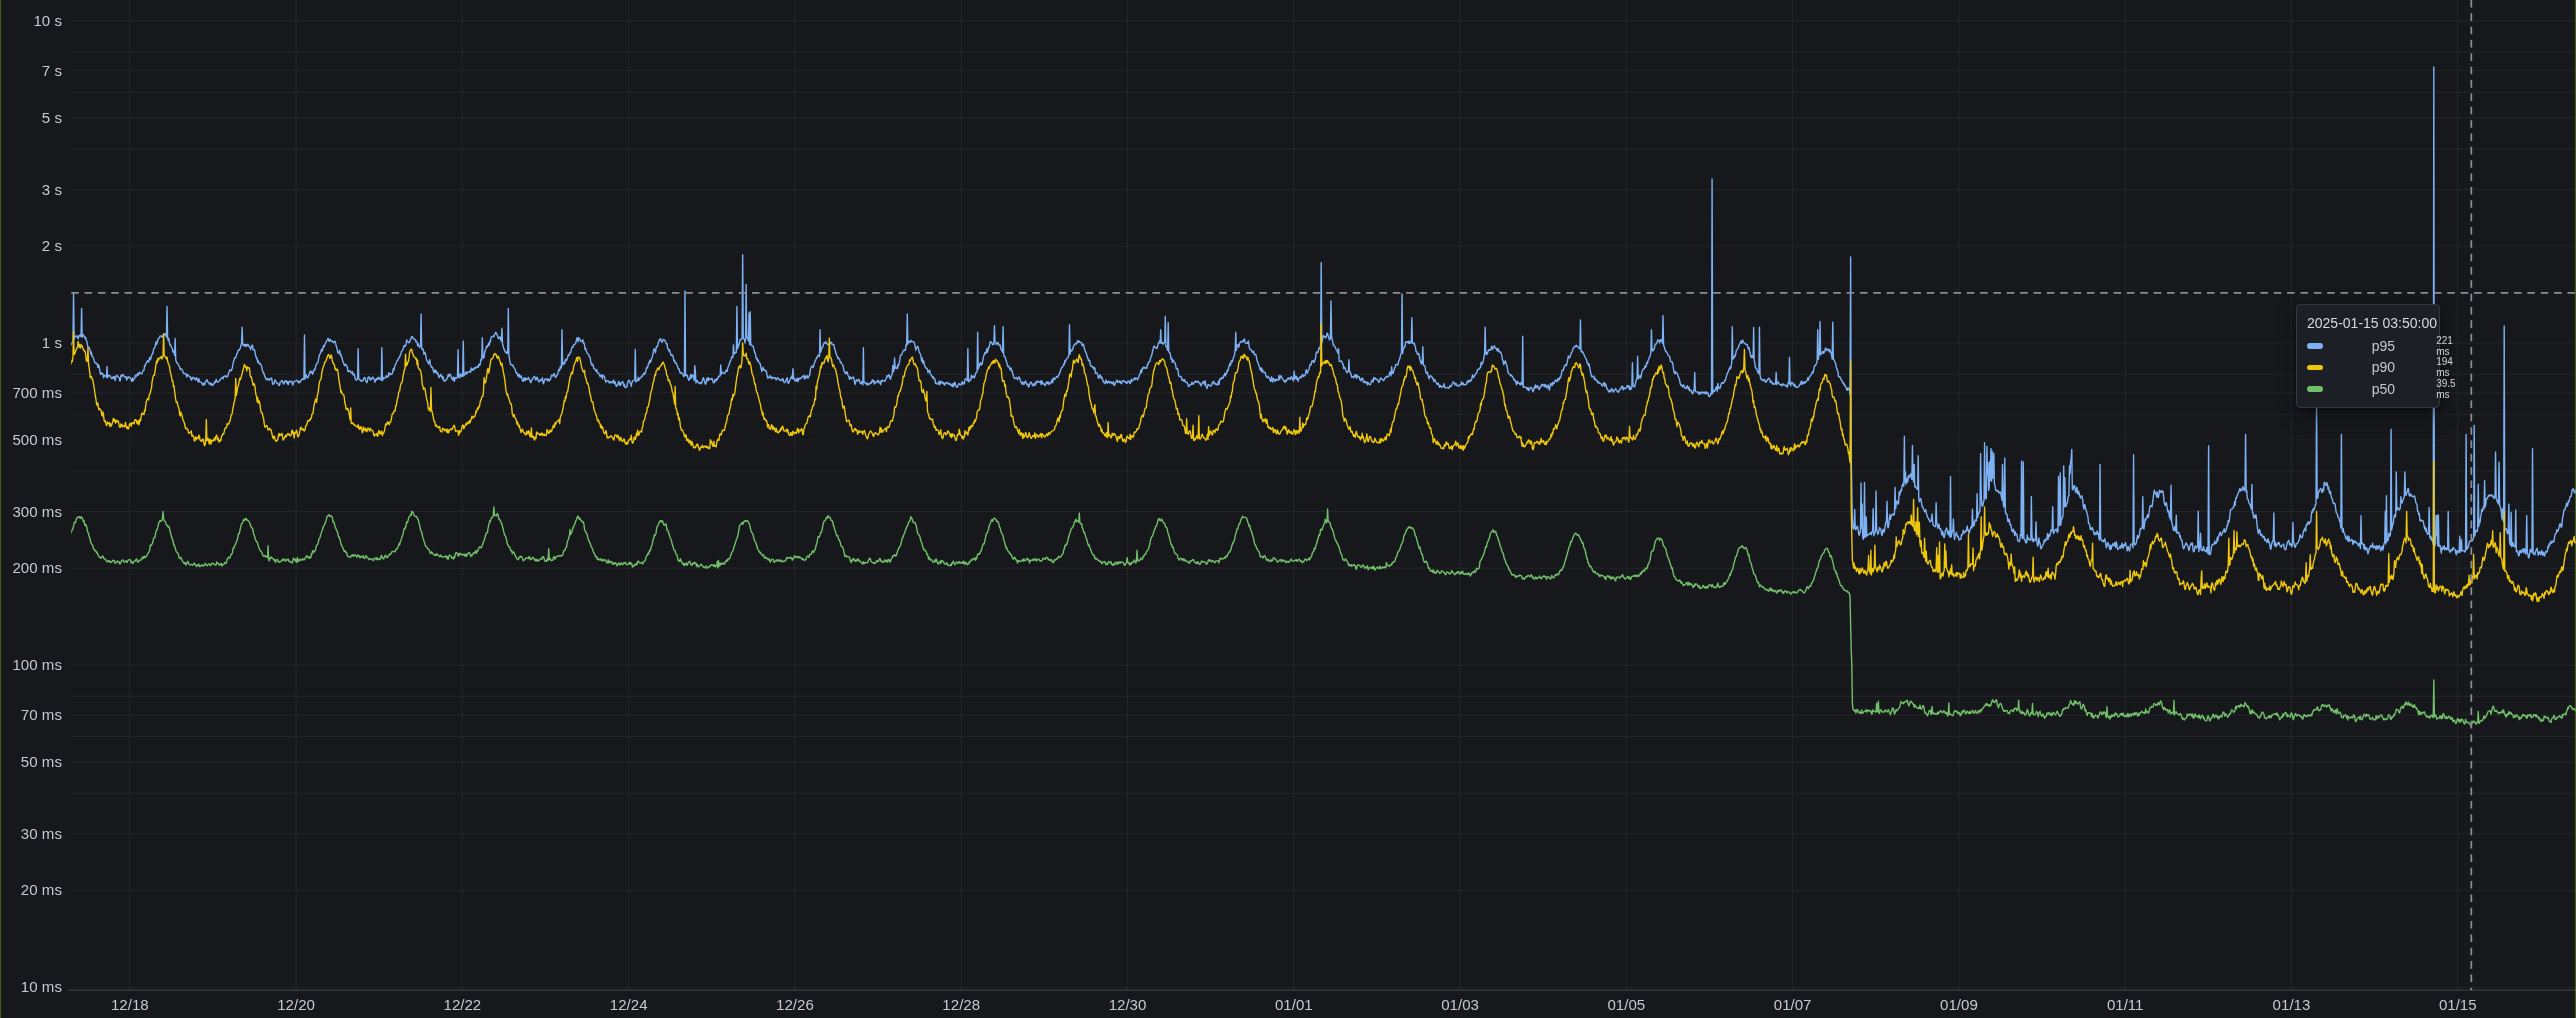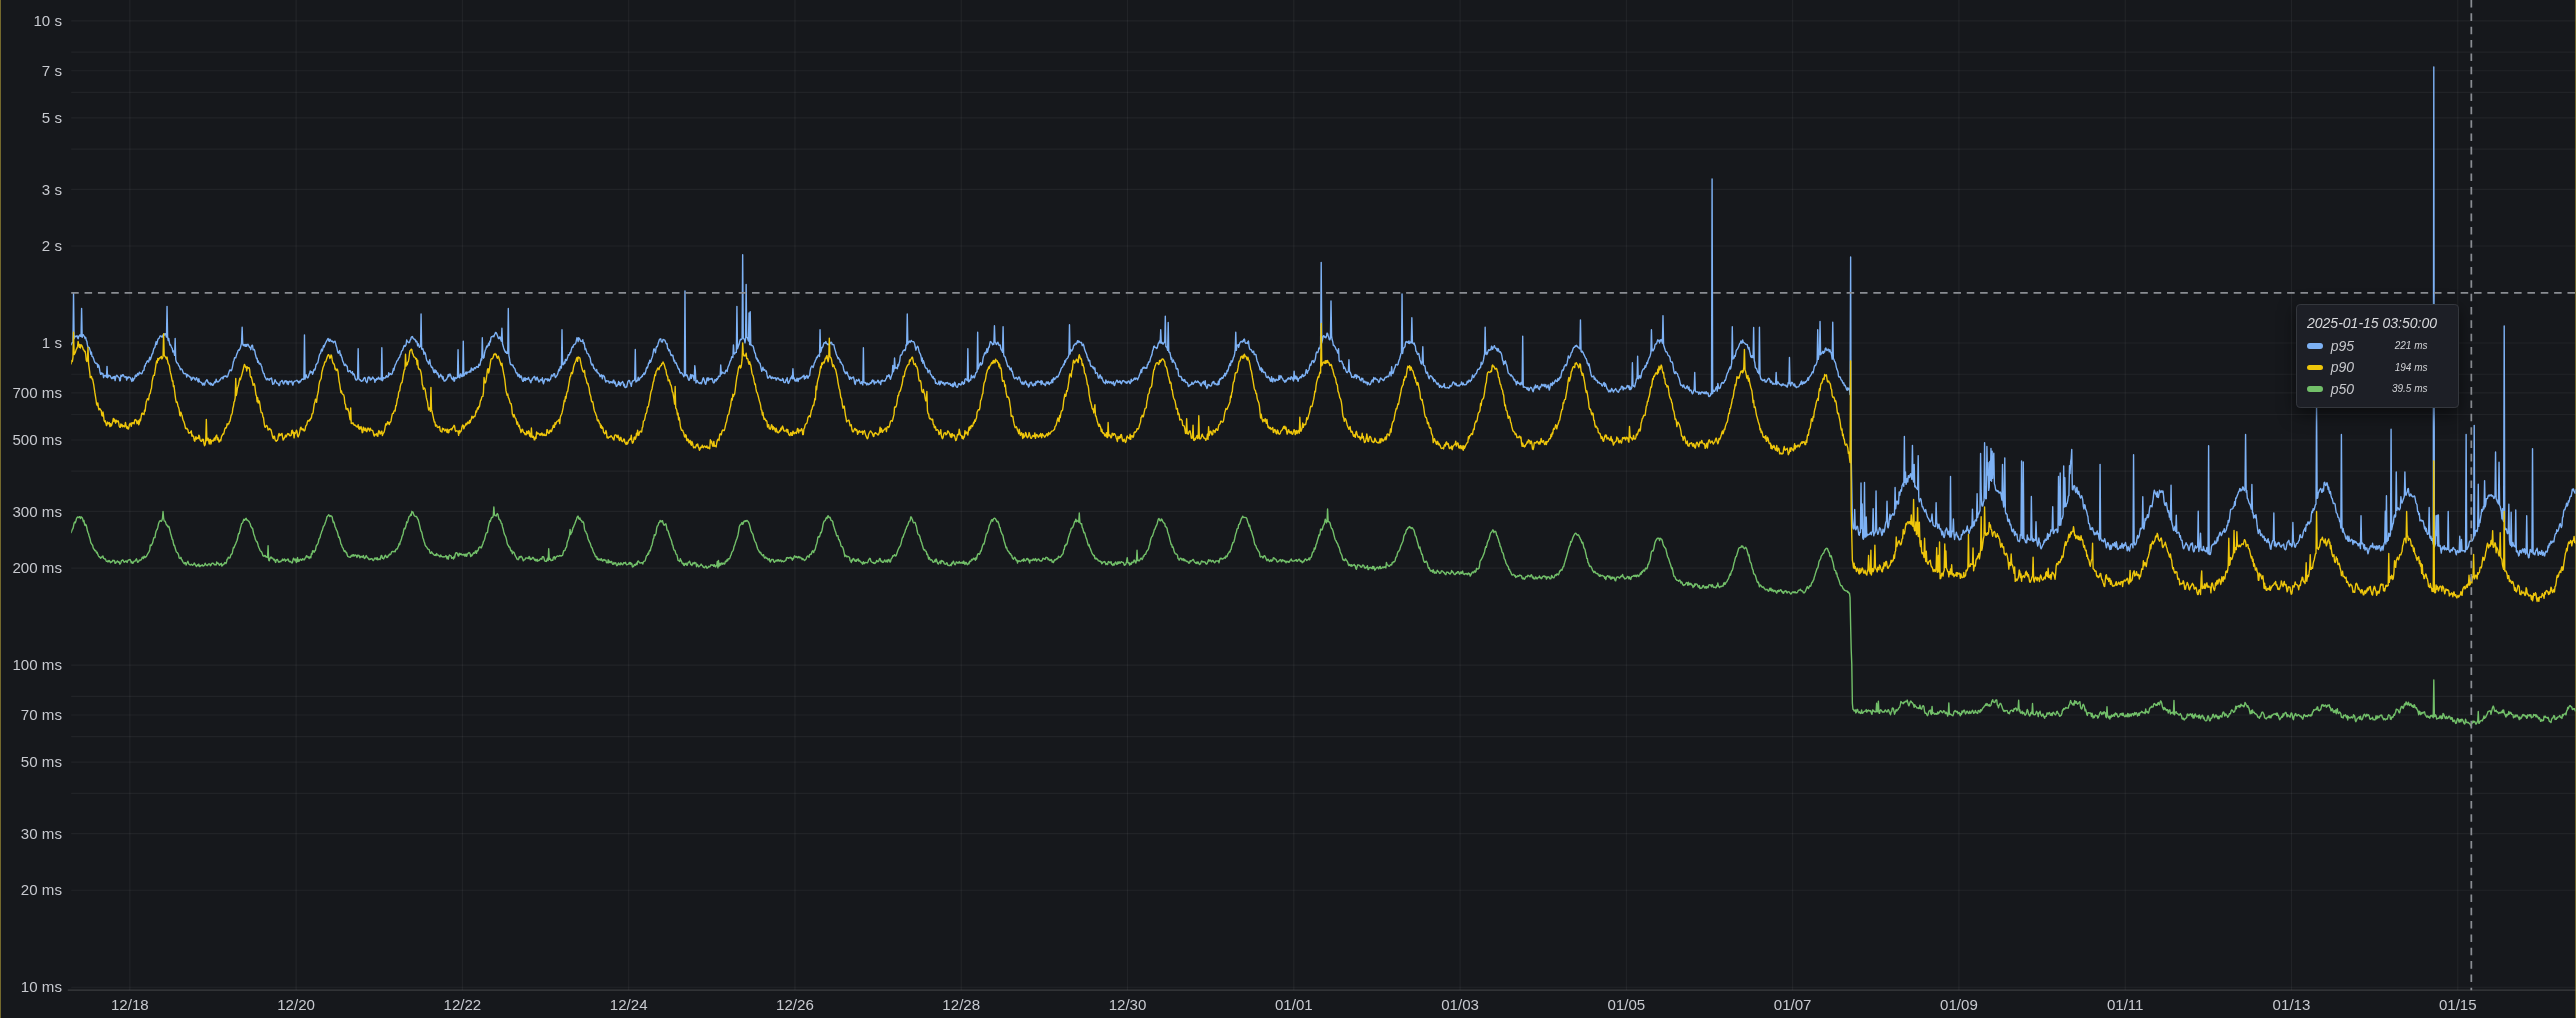--- a/index.html
+++ b/index.html
@@ -1,31 +1,31 @@
 <!DOCTYPE html>
 <html style="font-size:9.3px"><head>
 <meta charset="utf-8">
 <style>
   html,body{margin:0;padding:0;background:#101114;}
   #stage{
     position:relative; width:2576px; height:1018px; overflow:hidden;
-    background:#fde047;
+    background:#84cc16;
     font-family:"Liberation Sans", sans-serif;
   }
   #chart{position:absolute;left:0;top:0;}
   .tick-text{ fill:#c7c9cf; font-size:26px; font-family:"Liberation Sans",sans-serif; }
   #tooltip{
-    position:absolute; width:163px; box-sizing:border-box;
+    position:absolute; width:144px; box-sizing:border-box;
     background:#1d1f26; border:1.2px solid #34373d; border-radius:4.1px;
     padding:8.7px 10.5px 7.5px 10px;
     box-shadow:0 5.8px 17.4px rgba(0,0,0,0.55);
-    color:#d2d3d6; z-index:5;font-style:italic;
+    color:#d2d3d6; z-index:5;
   }
   .tt-title{ font-size:14px; font-weight:500; line-height:18.6px; margin-bottom:2.9px; white-space:nowrap; color:#d8d9dc;}
-  .tt-row{ display:flex; align-items:center; height:21.5px; }
+  .tt-row{ display:flex; align-items:center; height:21.5px;gap:41px; }
   .tt-pill{ width:16.3px; height:5.2px; border-radius:2.9px; flex:0 0 auto; margin-right:7.5px; }
   .tt-label{ font-size:14px; color:#c6c7cb; }
   .tt-value{ font-size:10px; color:#d2d3d6; margin-left:auto; padding-right:20px; }
 </style>
 </head>
 <body>
 
 <div id="stage">
   <svg id="chart" width="2576" height="1018" viewBox="0 0 4437 1754">
       <rect x="0" y="0" width="4437" height="1754" fill="#16181c"></rect>

